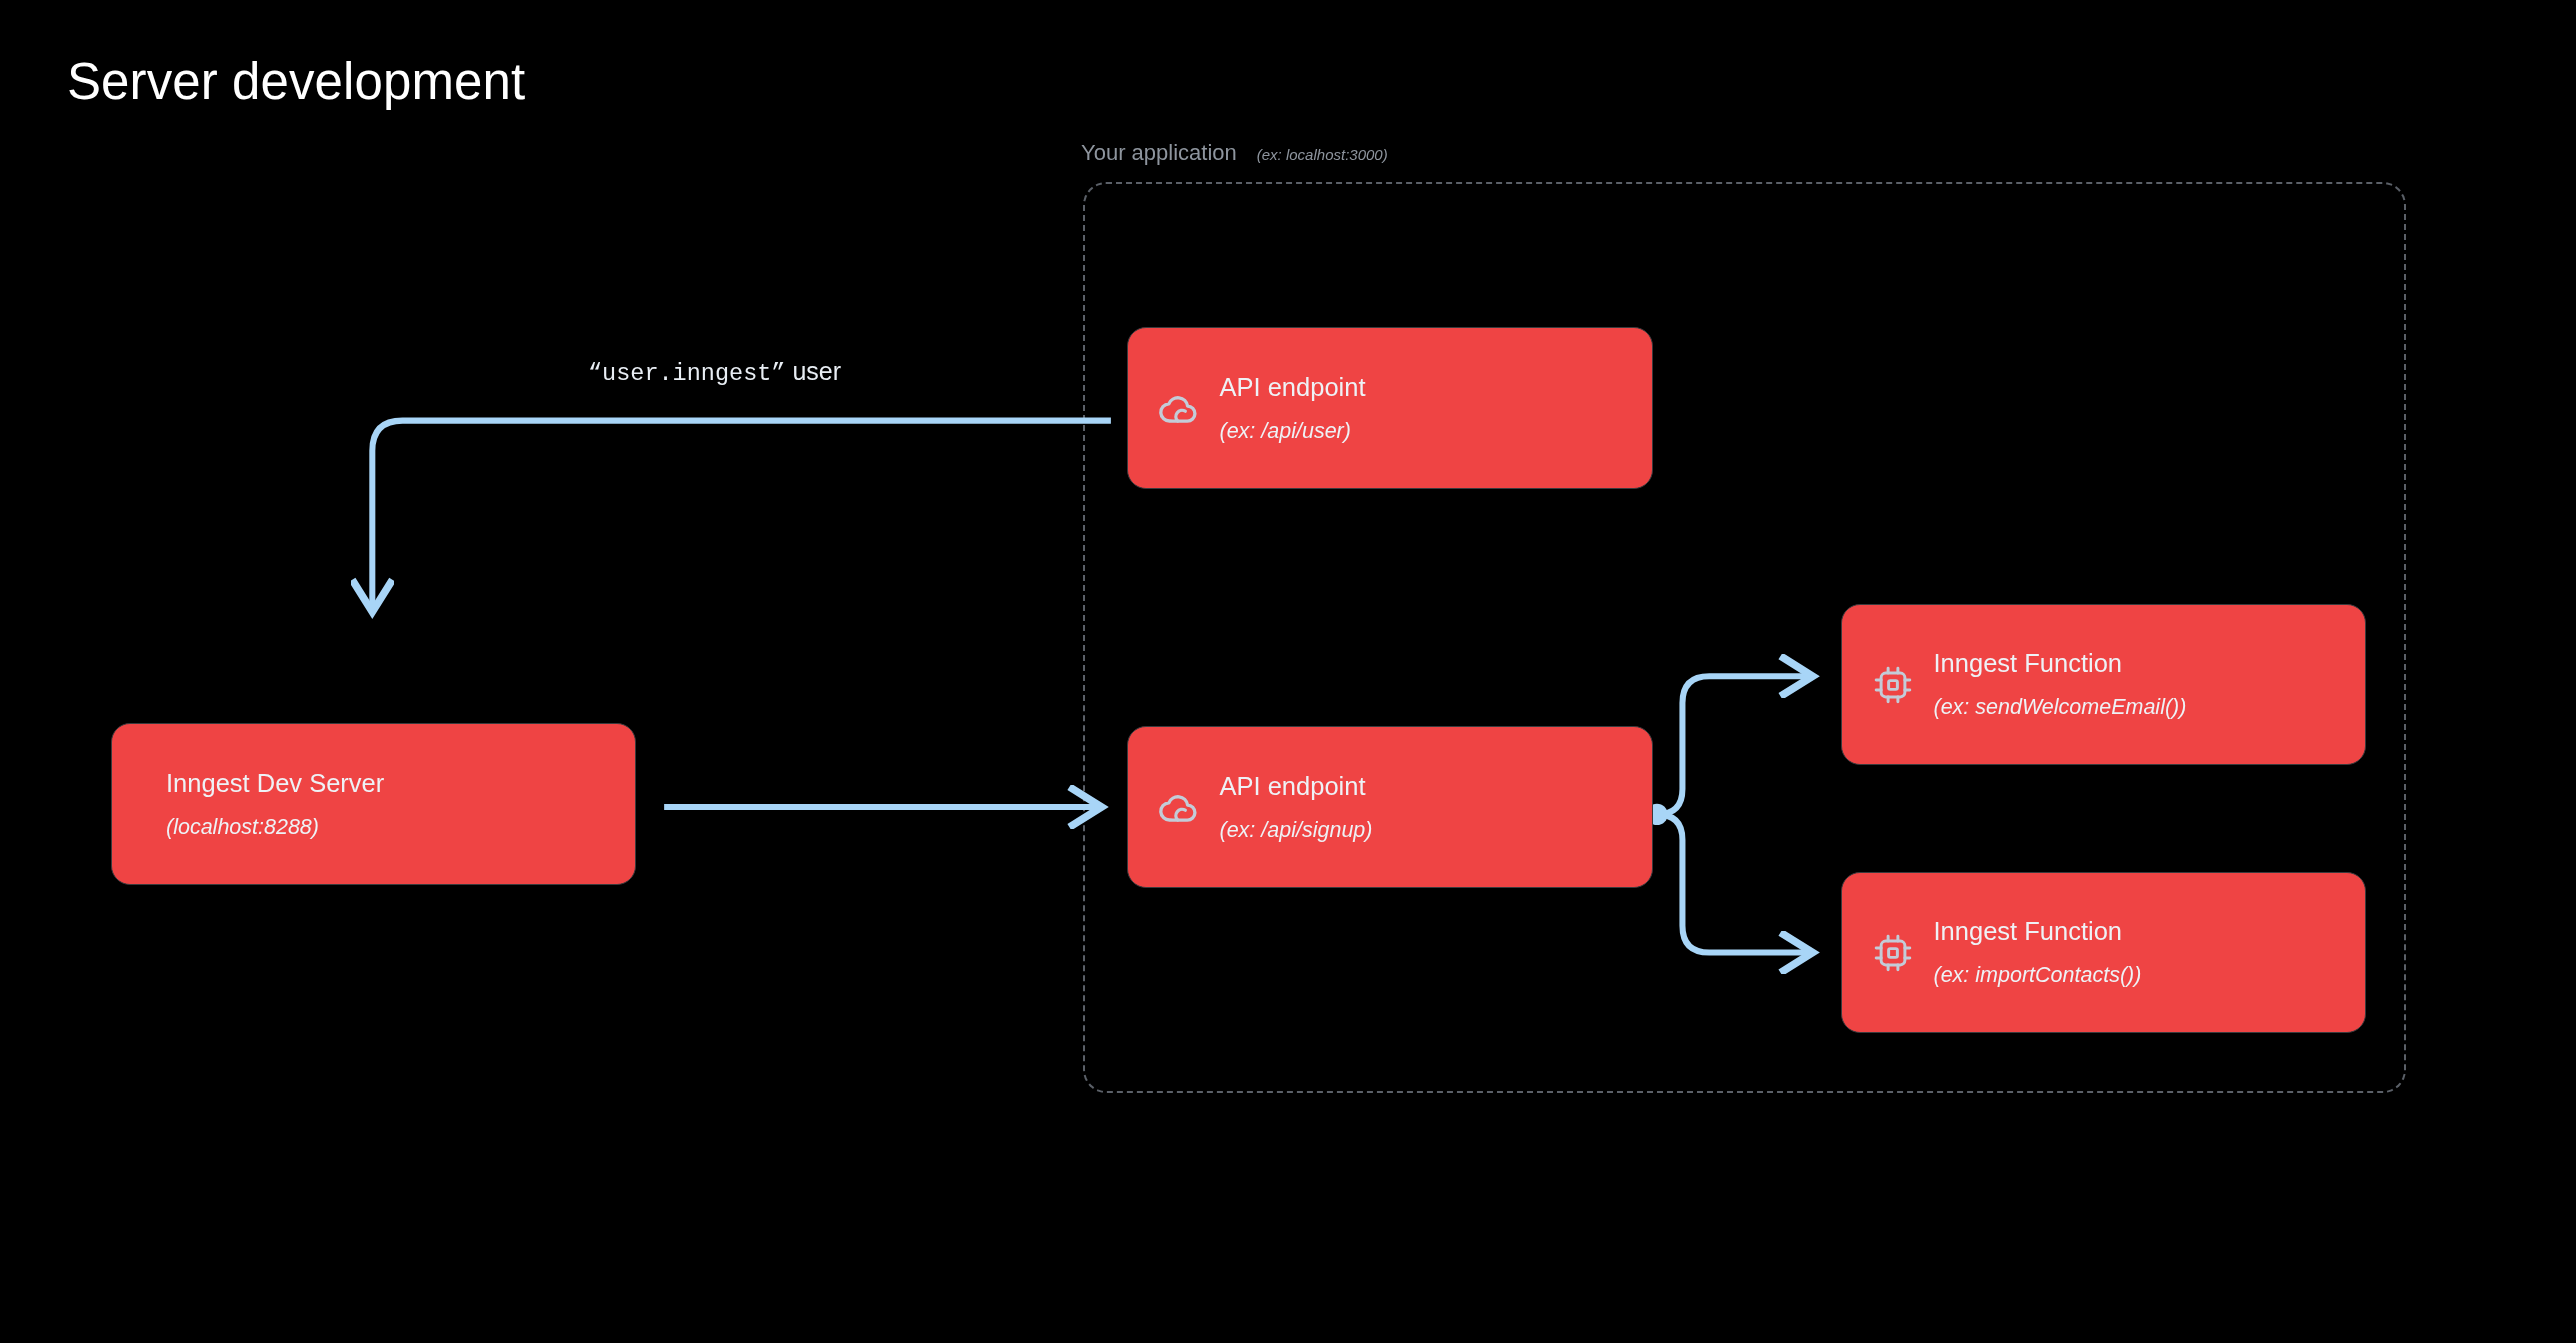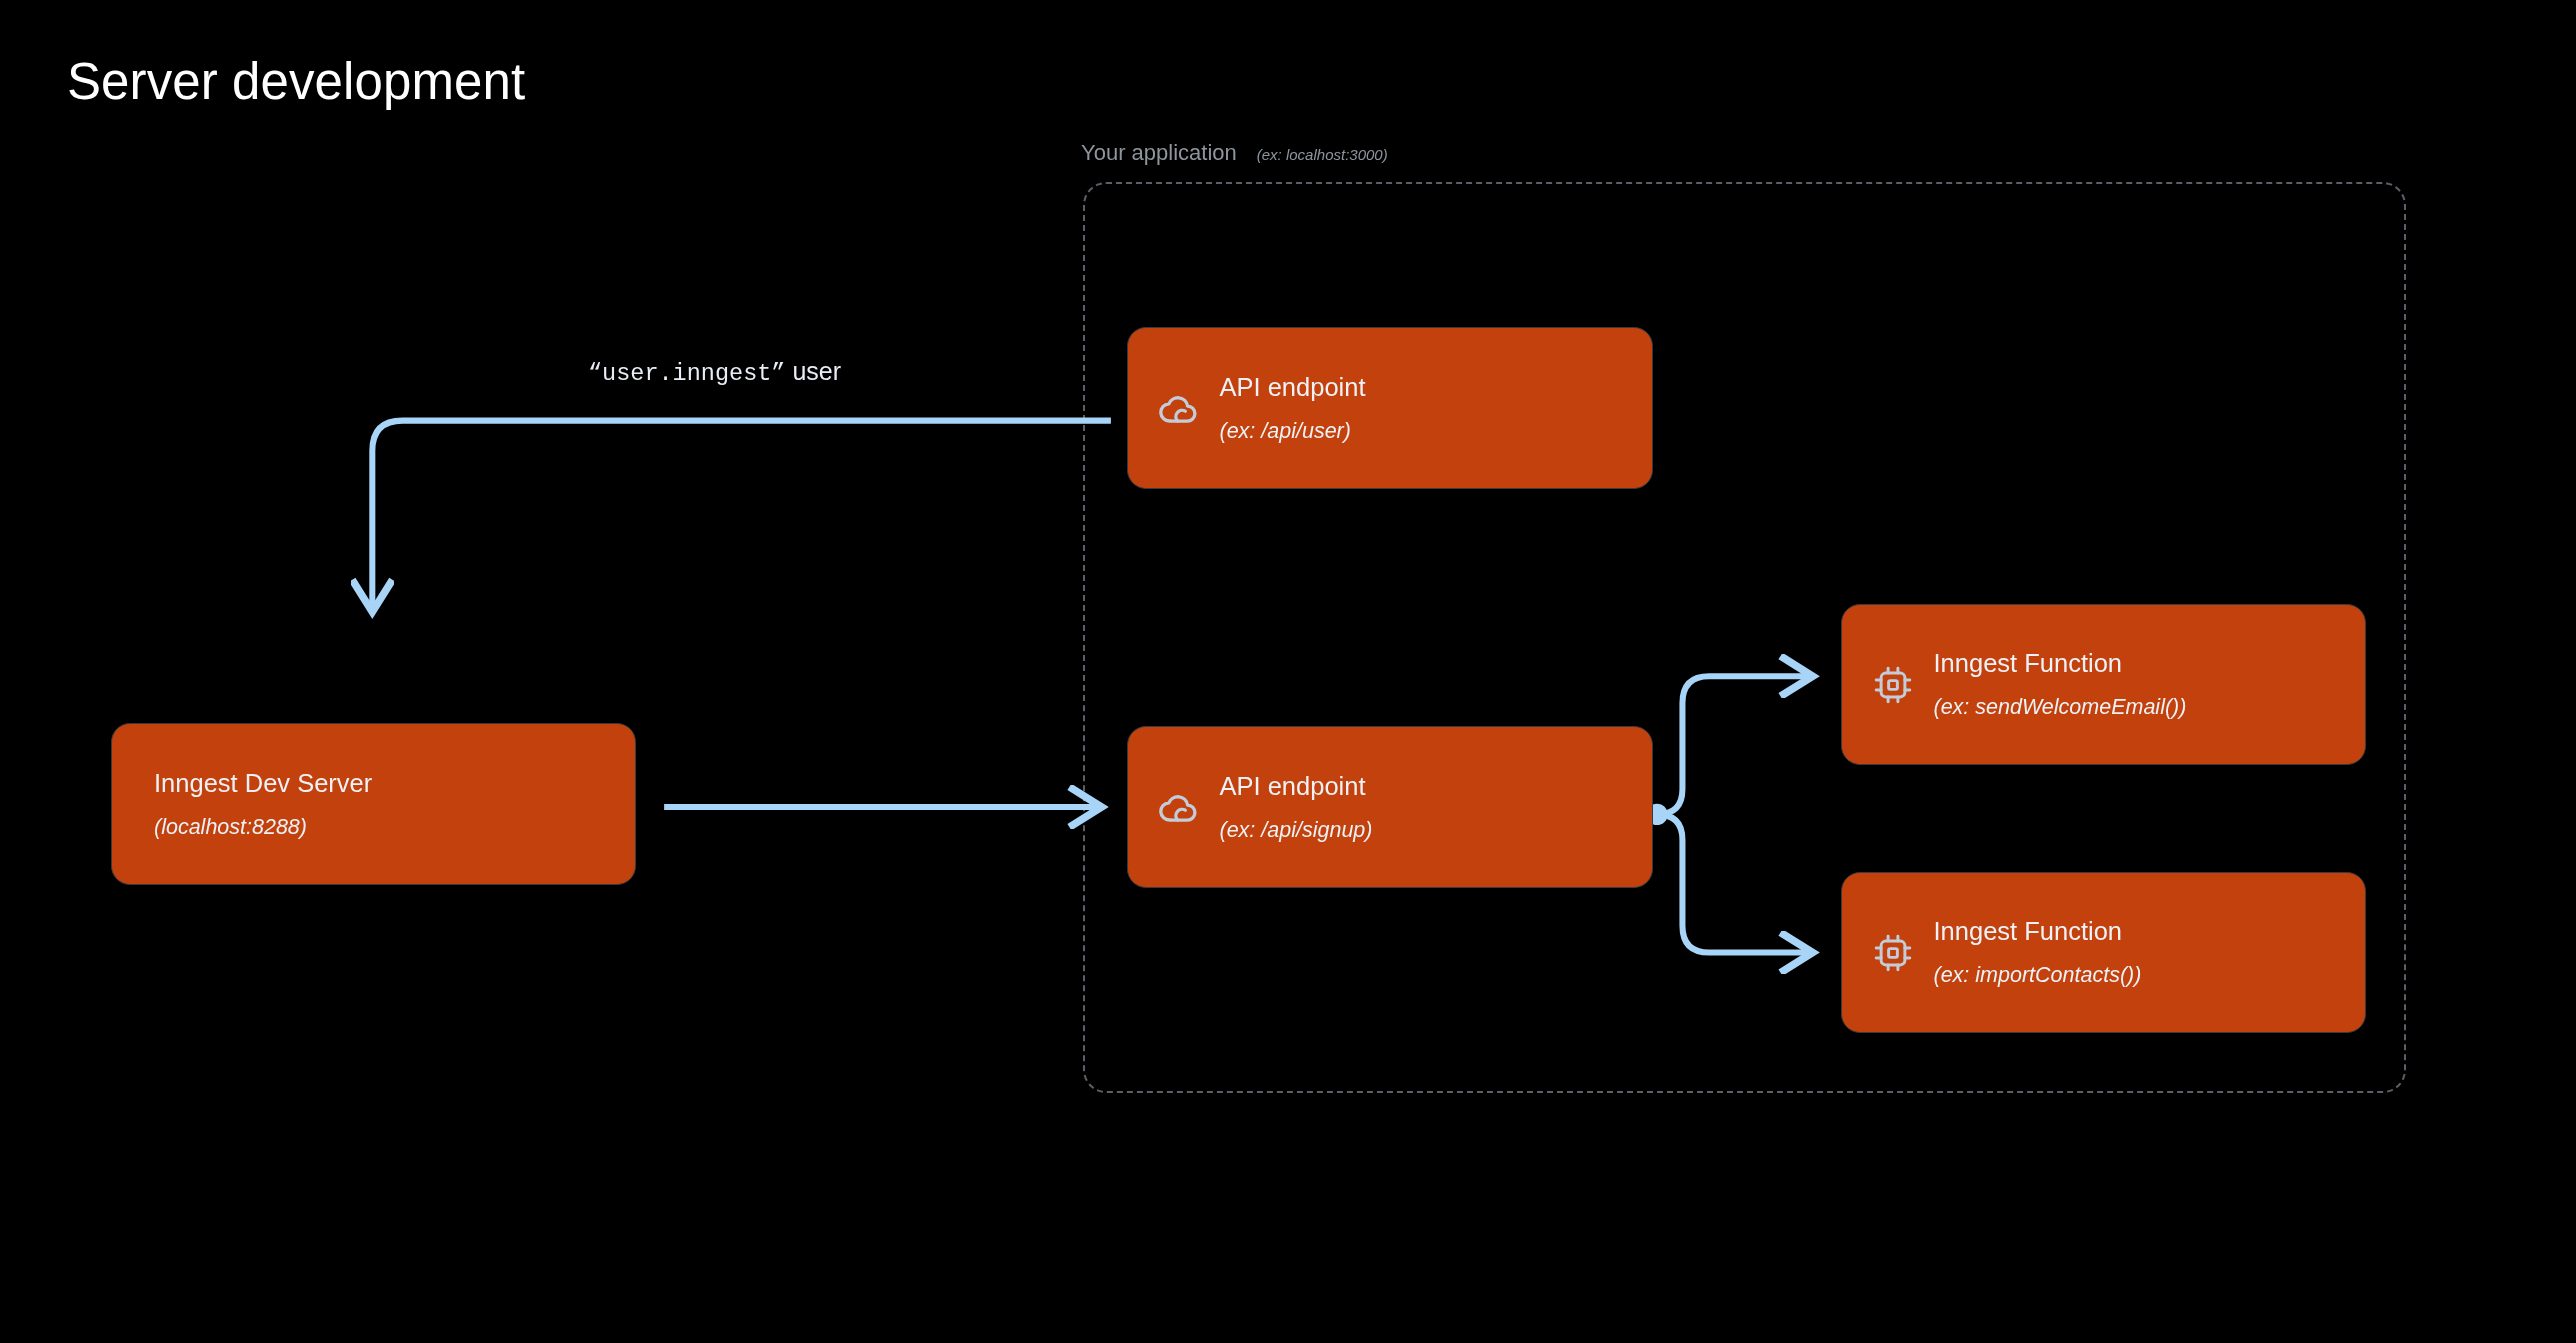--- a/index.html
+++ b/index.html
@@ -54,21 +54,21 @@
     height: 911px;
     border: 2.7px dashed #5b6068;
     border-radius: 23px;
     box-sizing: border-box;
   }
 
   
   .node {
     position: absolute;
     box-sizing: border-box;
-    background: #c2410c;
+    background: #ef4444;
     border: 1.3px solid #3a3a3d;
     border-radius: 19px;
     display: flex;
     align-items: center;
     padding-left: 29.5px;
     gap: 20px;
   }
   .node .node-icon {
     flex: 0 0 auto;
     width: 42px;
@@ -91,21 +91,21 @@
     font-size: 21.5px;
     font-style: italic;
     color: #eef2f6;
     white-space: nowrap;
     margin-top: 17px;
   }
 
   
   #node-api-user      { left: 1127px; top: 327px;  width: 526px; height: 162px; }
   #node-api-inngest   { left: 1127px; top: 726px; width: 526px; height: 162px; }
-  #node-dev-server    { left: 111px;  top: 723px; width: 525px; height: 162px; padding-left: 42px; }
+  #node-dev-server    { left: 111px;  top: 723px; width: 525px; height: 162px; padding-left: 54px; }
   #node-fn-welcome    { left: 1841px; top: 604px;  width: 525px; height: 161px; }
   #node-fn-import     { left: 1841px; top: 872px; width: 525px; height: 161px; }
 
   
   #event-label {
     position: absolute;
     left: 588px;
     top: 357px;
     font-size: 25px;
     color: #e9eef4;

